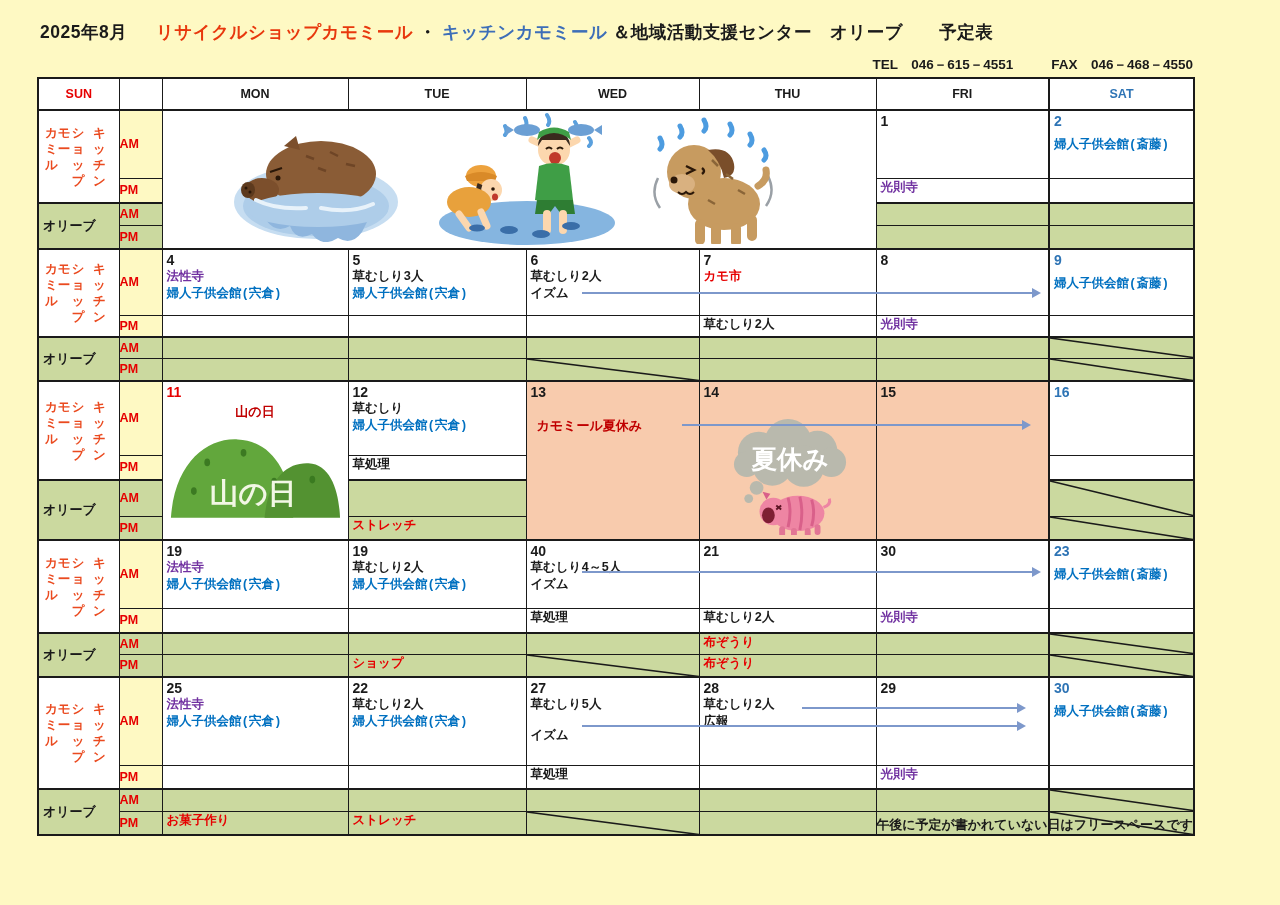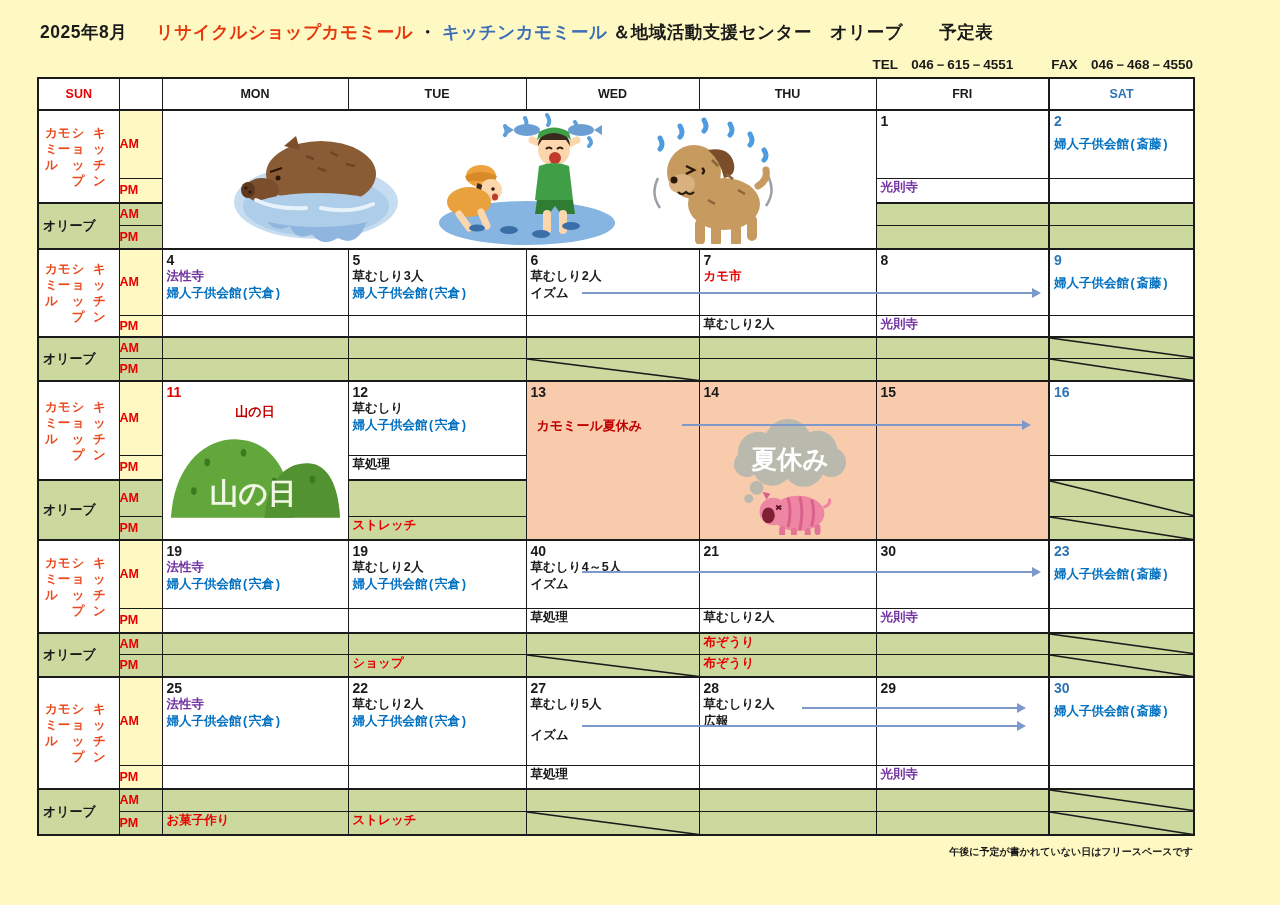--- a/index.html
+++ b/index.html
@@ -49,21 +49,21 @@
   .diag-svg { position:absolute; left:0; top:0; width:100%; height:100%; display:block; }
 
   .illus-row { display:flex; justify-content:space-between; align-items:flex-start;
                height:100%; padding-left:59px; padding-right:90px; }
   .illus-row svg { flex:0 0 auto; }
 
   .arrow { position:absolute; height:2px; background:#7d98cb; }
   .arrow::after { content:""; position:absolute; right:-9px; top:-4px;
                   border-left:9px solid #7d98cb; border-top:5px solid transparent; border-bottom:5px solid transparent; }
 
-  .footnote { position:absolute; left:37px; top:845px; width:1156px; text-align:right; font-size:10px; }
+  .footnote { position:absolute; left:37px; top:816px; width:1156px; text-align:right; font-size:13px; }
 
   .mtn-wrap { margin-top:3px; text-align:center; }
 </style>
 </head>
 <body>
 
 <div class="page">
 
   <div class="title">
     <span>2025年8月</span>

